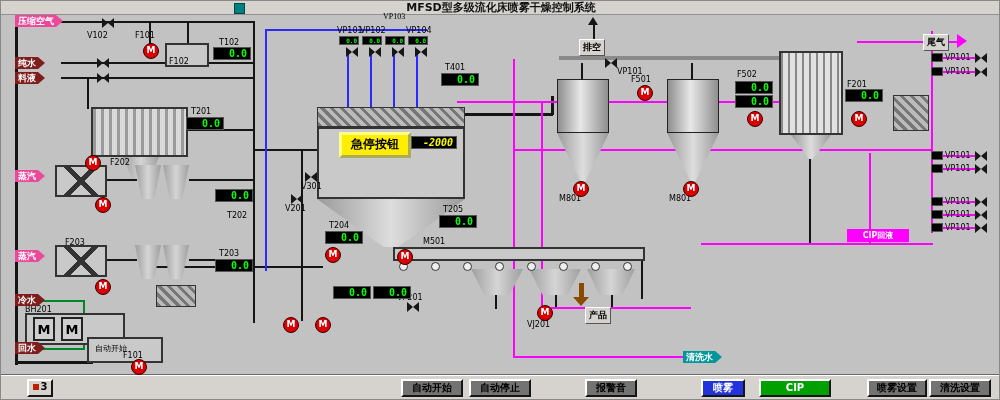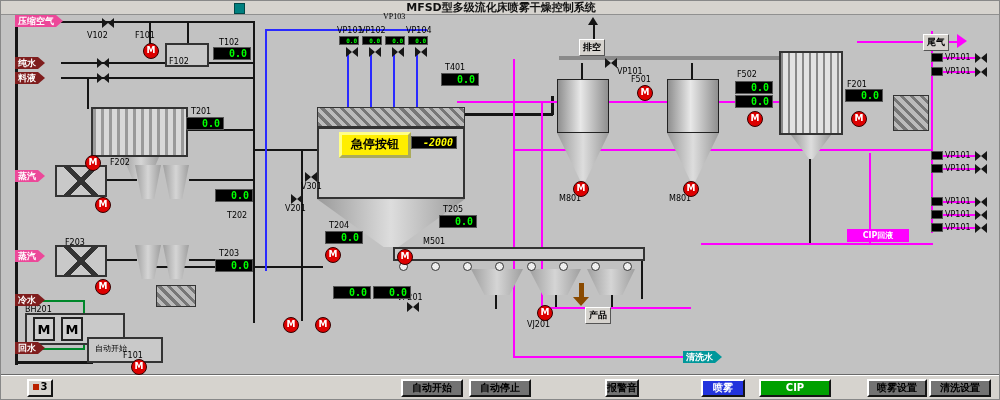--- a/index.html
+++ b/index.html
@@ -102,21 +102,21 @@
   <div class="arrow-up" style="left:587px;top:16px;"></div>
   <div class="shaft-brown" style="left:578px;top:282px;width:5px;height:16px;"></div>
   <div class="arrow-down-brown" style="left:572px;top:296px;"></div>
   <div class="arrow-right-m" style="left:956px;top:33px;"></div>
 
   <div id="bottombar">
     <div id="pagebtn"><span id="pageicon"></span><span>3</span></div>
     <div id="alarmicon">♪</div>
   <div class="btn" style="left: 400px; width: 62px;">自动开始</div>
       <div class="btn" style="left: 468px; width: 62px;">自动停止</div>
-      <div class="btn" style="left: 604px; width: 34px;">报警音</div>
+      <div class="btn" style="left: 584px; width: 52px;">报警音</div>
       <div class="btn spray" style="left: 700px; width: 44px;">喷雾</div>
       <div class="btn cip" style="left: 758px; width: 72px;">CIP</div>
       <div class="btn" style="left: 866px; width: 60px;">喷雾设置</div>
       <div class="btn" style="left: 928px; width: 62px;">清洗设置</div>
     </div>
 <div class="pipe k" style="left: 14px; top: 18px; width: 3px; height: 346px;"></div>
     <div class="pipe k" style="left: 14px; top: 360px; width: 78px; height: 3px;"></div>
     <div class="pipe k" style="left: 60px; top: 20px; width: 194px; height: 2px;"></div>
     <div class="pipe k" style="left: 60px; top: 61px; width: 194px; height: 2px;"></div>
     <div class="pipe k" style="left: 60px; top: 76px; width: 194px; height: 2px;"></div>

